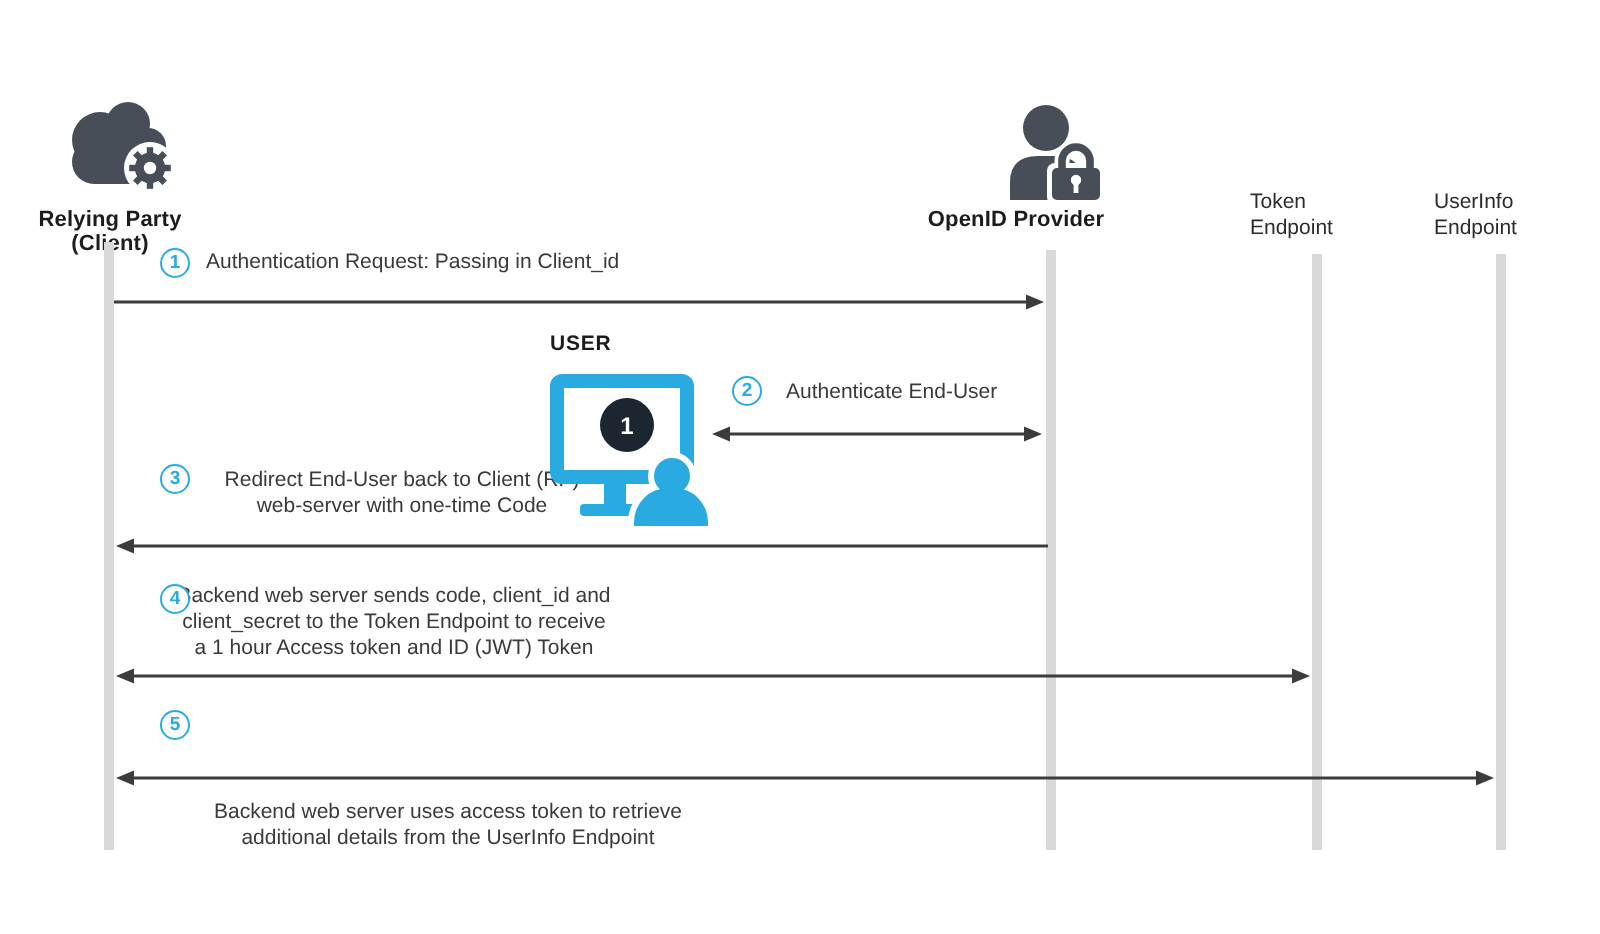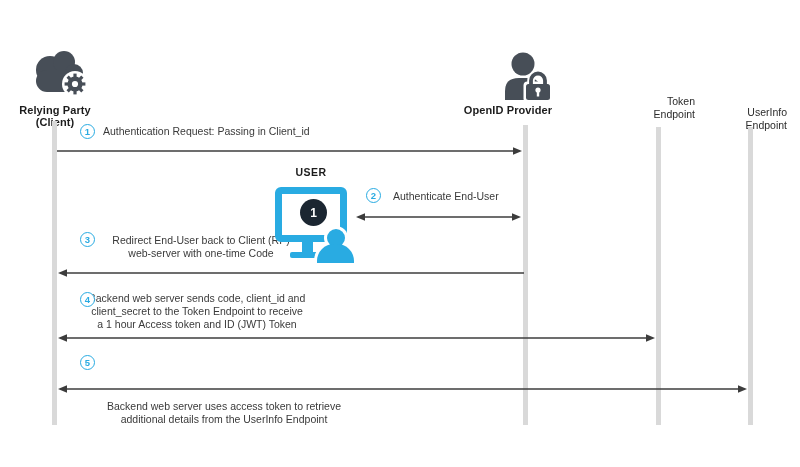--- a/index.html
+++ b/index.html
@@ -11,34 +11,34 @@
     --text-dark:#3a3a3a;
     --label-dark:#1c1c1c;
   }
   html,body{margin:0;padding:0;background:#fff;}
   body{font-family:"Liberation Sans", sans-serif;}
   .canvas{position:relative;width:800px;height:467px;background:#fff;overflow:hidden;}
 
   .lifeline{position:absolute;width:5px;background:var(--lifeline-gray);}
 
   .participant-label{position:absolute;font-size:11px;font-weight:bold;color:var(--label-dark);text-align:center;letter-spacing:.1px;}
-  .endpoint-label{position:absolute;font-size:10.5px;color:#2b2b2b;text-align:right;line-height:13px;white-space:pre-line;}
+  .endpoint-label{position:absolute;font-size:10.5px;color:#2b2b2b;text-align:left;line-height:13px;white-space:pre-line;}
 
   .icon-svg{position:absolute;}
   .fill-dark{fill:var(--icon-dark);}
   .stroke-dark{stroke:var(--icon-dark);}
 
   .step-circle{position:absolute;width:15px;height:15px;box-sizing:border-box;border:1.6px solid var(--accent-cyan);
     border-radius:50%;background:#fff;color:var(--accent-cyan);font-size:9.5px;font-weight:bold;
     display:flex;align-items:center;justify-content:center;z-index:4;}
   .step-text{position:absolute;font-size:10.5px;line-height:13px;color:var(--text-dark);white-space:pre-line;}
   .txt-center{text-align:center;}
   .nowrap{white-space:nowrap;}
 
-  .user-label{position:absolute;font-size:10.5px;font-weight:bold;color:var(--label-dark);text-align:center;letter-spacing:.4px;}
+  .user-label{position:absolute;font-size:10.5px;font-weight:bold;color:var(--label-dark);letter-spacing:.4px;}
 
   
   .monitor-frame{position:absolute;left:275px;top:187px;width:72px;height:55px;box-sizing:border-box;
     border:7px solid var(--accent-cyan);border-radius:6px;background:#fff;z-index:1;}
   .screen-badge{position:absolute;left:300px;top:199px;width:27px;height:27px;border-radius:50%;
     background:var(--badge-navy);color:#fff;font-size:12px;font-weight:bold;
     display:flex;align-items:center;justify-content:center;z-index:2;}
   .stand-neck{position:absolute;left:302px;top:240px;width:11px;height:13px;background:var(--accent-cyan);z-index:0;}
   .stand-base{position:absolute;left:290px;top:252px;width:35px;height:6px;border-radius:2px;background:var(--accent-cyan);z-index:0;}
   .person-head-outline{position:absolute;left:324px;top:226px;width:24px;height:24px;border-radius:50%;background:#fff;z-index:2;}
@@ -85,21 +85,21 @@
     <path class="stroke-dark" d="M31,34 v-3.5 a7,7 0 0 1 14,0 V34" fill="none" stroke-width="3.8"></path>
     <rect class="fill-dark" x="26" y="34" width="24" height="16" rx="2.5"></rect>
     <circle cx="38" cy="40" r="2.6" fill="#ffffff"></circle>
     <rect x="36.8" y="41" width="2.4" height="5.5" fill="#ffffff"></rect>
   </svg>
 
   <div class="participant-label" style="left:0px;top:104px;width:110px;">Relying Party (Client)</div>
   <div class="participant-label" style="left:449px;top:104px;width:118px;">OpenID Provider</div>
   <div class="endpoint-label" style="left:625px;top:95px;width:70px;">Token
 Endpoint</div>
-  <div class="endpoint-label" style="left:717px;top:95px;width:70px;margin-top:11px;">UserInfo
+  <div class="endpoint-label" style="left:717px;top:95px;width:70px;">UserInfo
 Endpoint</div>
 
   <div class="lifeline" style="left:52px;top:121px;height:304px;"></div>
   <div class="lifeline" style="left:523px;top:125px;height:300px;"></div>
   <div class="lifeline" style="left:656px;top:127px;height:298px;"></div>
   <div class="lifeline" style="left:748px;top:127px;height:298px;"></div>
 
   <div class="user-label" style="left:275px;top:166px;width:72px;">USER</div>
   <div>
     <div class="stand-neck"></div>

